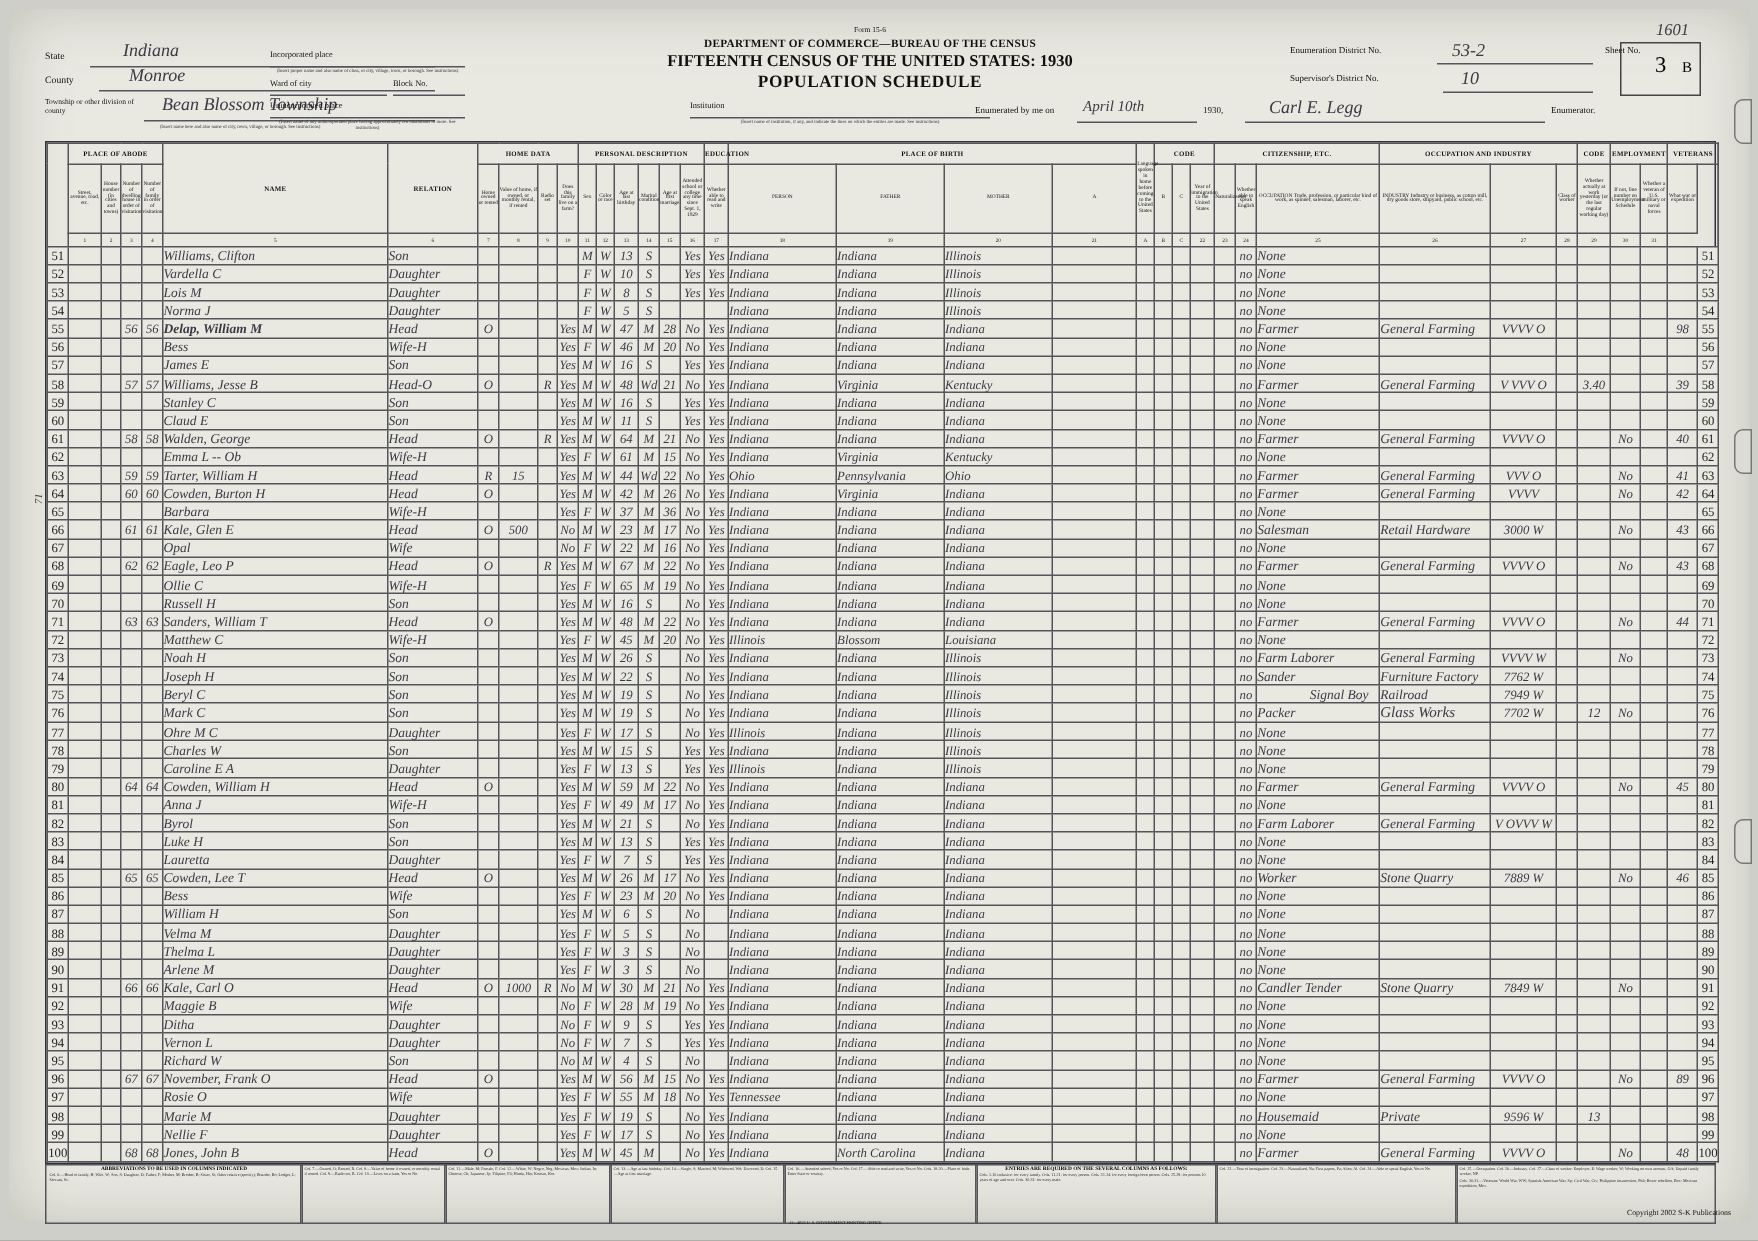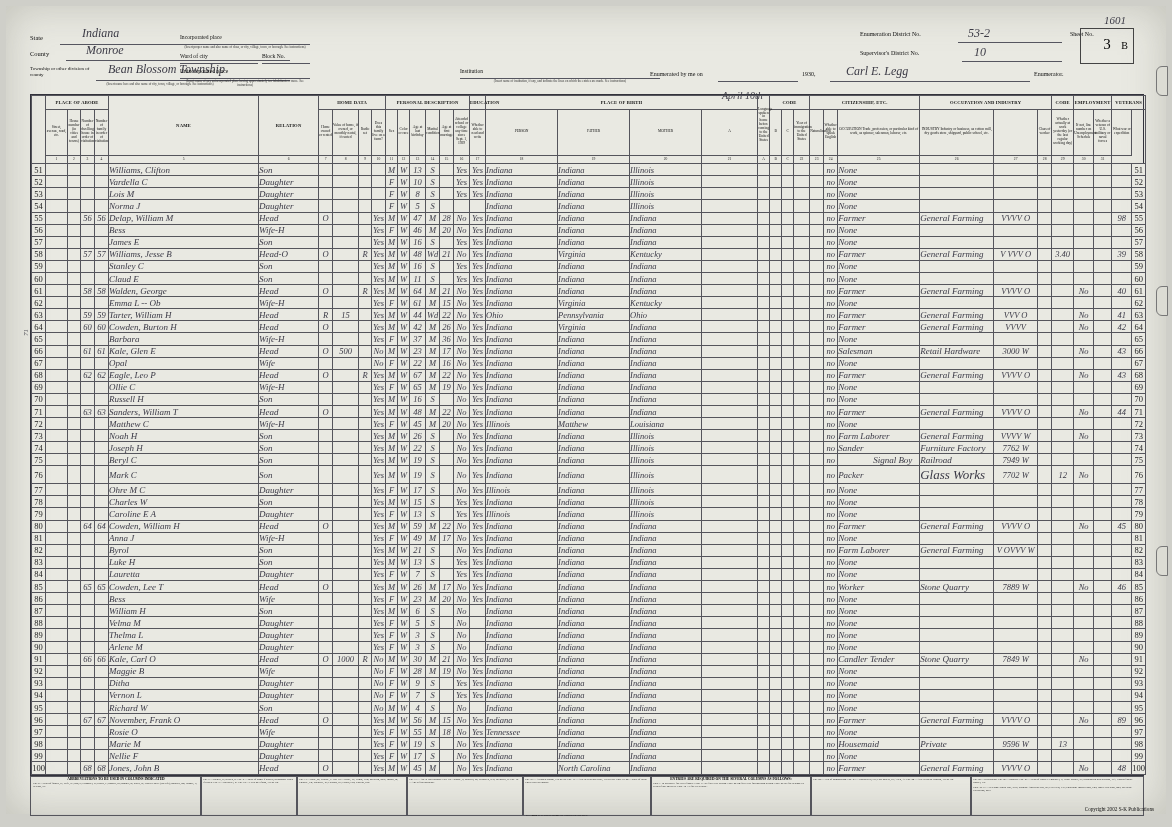--- a/index.html
+++ b/index.html
@@ -52,20 +52,26 @@
 </style>
 </head>
 <body>
 
 <div id="sheet">
   <div id="paper">
 
 
     <div id="header">
 
+      <div class="hdr-center">
+        <div class="l1">Form 15-6</div>
+        <div class="l2">DEPARTMENT OF COMMERCE—BUREAU OF THE CENSUS</div>
+        <div class="l3">FIFTEENTH CENSUS OF THE UNITED STATES: 1930</div>
+        <div class="l4">POPULATION SCHEDULE</div>
+      </div>
 
       <div class="fieldlabel" style="left:0;top:16px;">State</div>
       <div class="ruleline" style="left:30px;top:26px;width:230px;"></div>
       <div class="hw handwrite" style="left:52px;top:8px;">Indiana</div>
 
       <div class="fieldlabel" style="left:0;top:32px;">County</div>
       <div class="ruleline" style="left:36px;top:42px;width:224px;"></div>
       <div class="hw handwrite" style="left:56px;top:25px;">Monroe</div>
 
       <div class="fieldlabel" style="left:0;top:48px;width:64px;font-size:5px;line-height:1.1;">Township or other division of county</div>
@@ -93,21 +99,21 @@
       <div class="fieldlabel" style="left:830px;top:13px;font-size:6px;">Enumeration District No.</div>
       <div class="ruleline" style="left:928px;top:24px;width:104px;"></div>
       <div class="hw handwrite" style="left:938px;top:8px;">53-2</div>
 
       <div class="fieldlabel" style="left:830px;top:32px;font-size:6px;">Supervisor's District No.</div>
       <div class="ruleline" style="left:932px;top:43px;width:100px;"></div>
       <div class="hw handwrite" style="left:944px;top:27px;">10</div>
 
       <div class="fieldlabel" style="left:620px;top:53px;font-size:6px;">Enumerated by me on</div>
       <div class="ruleline" style="left:688px;top:63px;width:80px;"></div>
-      <div class="hw sm handwrite" style="left:692px;top:48px;margin-top:24px;">April 10th</div>
+      <div class="hw sm handwrite" style="left:692px;top:48px;">April 10th</div>
       <div class="fieldlabel" style="left:772px;top:53px;font-size:6px;">1930,</div>
       <div class="ruleline" style="left:800px;top:63px;width:200px;"></div>
       <div class="hw handwrite" style="left:816px;top:46px;">Carl E. Legg</div>
       <div class="fieldlabel" style="left:1004px;top:53px;font-size:6px;">Enumerator.</div>
 
       <div class="fieldlabel" style="left:1040px;top:13px;font-size:6px;">Sheet No.</div>
       <div id="sheetbox">
         <div class="n">3</div>
         <div style="position:absolute;right:5px;top:11px;font-size:10px;">B</div>
       </div>
@@ -639,21 +645,21 @@
               </td>
               <td class="hwcell c">
                 <span></span>
               </td>
               <td class="hwcell c">
                 <span>56</span>
               </td>
               <td class="hwcell c">
                 <span>56</span>
               </td>
-              <td class="hwcell"><span style="font-size: 9px;">Delap, William M</span></td>
+              <td class="hwcell"><span style="font-size: 9px; font-weight: bold;">Delap, William M</span></td>
               <td class="hwcell"><span style="font-size: 9px;">Head</span></td>
               <td class="hwcell c">
                 <span>O</span>
               </td>
               <td class="hwcell c">
                 <span></span>
               </td>
               <td class="hwcell c">
                 <span></span>
               </td>
@@ -2290,21 +2296,21 @@
               <td class="hwcell c">
                 <span>20</span>
               </td>
               <td class="hwcell c">
                 <span>No</span>
               </td>
               <td class="hwcell c">
                 <span>Yes</span>
               </td>
               <td class="hwcell"><span>Illinois</span></td>
-              <td class="hwcell"><span>Matthew</span></td>
+              <td class="hwcell"><span>Blossom</span></td>
               <td class="hwcell"><span>Louisiana</span></td>
               <td class="hwcell c">
                 <span></span>
               </td>
               <td class="hwcell c">
                 <span></span>
               </td>
               <td class="hwcell c">
                 <span></span>
               </td>
@@ -2694,21 +2700,21 @@
               <td class="hwcell c">
                 <span></span>
               </td>
               <td class="hwcell c">
                 <span></span>
               </td>
               <td class="hwcell c">
                 <span>no</span>
               </td>
               <td class="hwcell"><span style="font-size: 9px;">Packer</span></td>
-              <td class="hwcell"><span style="font-size: 13px;">Glass Works</span></td>
+              <td class="hwcell"><span style="font-size: 10px;">Glass Works</span></td>
               <td class="hwcell c">
                 <span>7702 W</span>
               </td>
               <td class="hwcell c">
                 <span></span>
               </td>
               <td class="hwcell c">
                 <span>12</span>
               </td>
               <td class="hwcell c">

